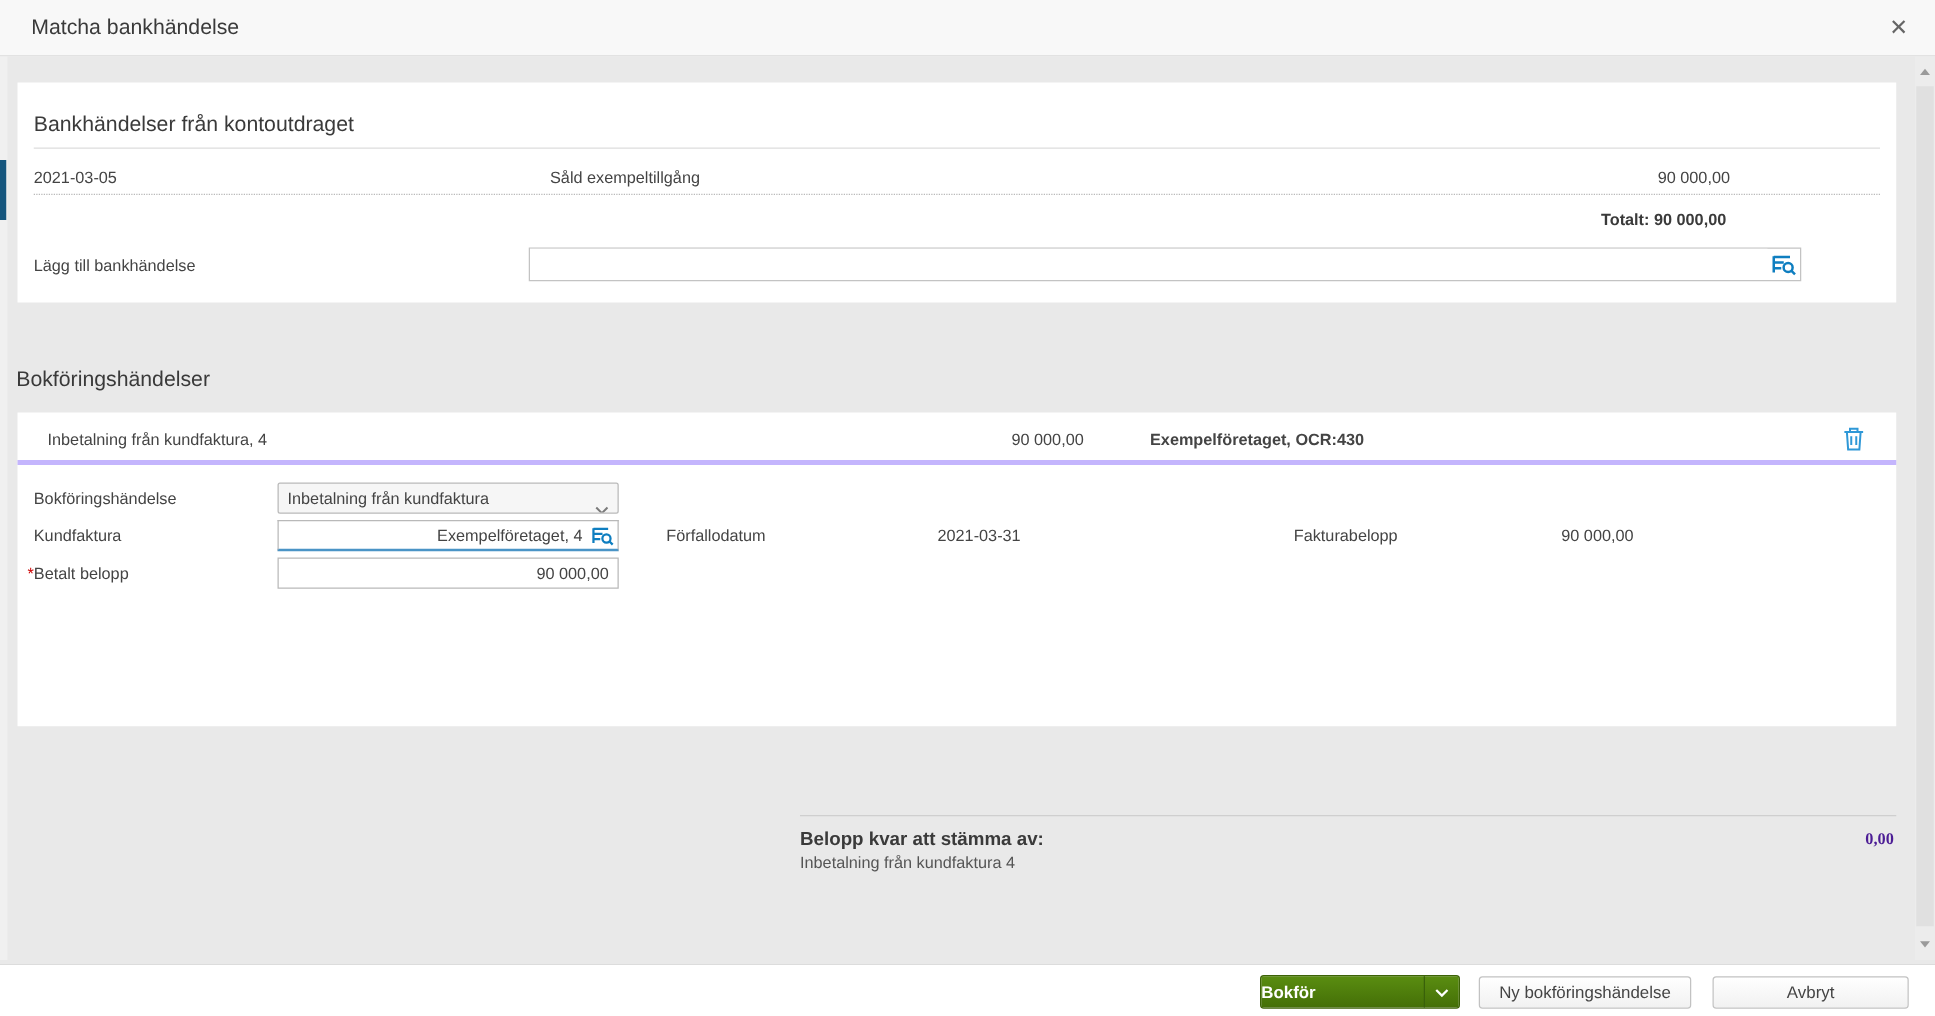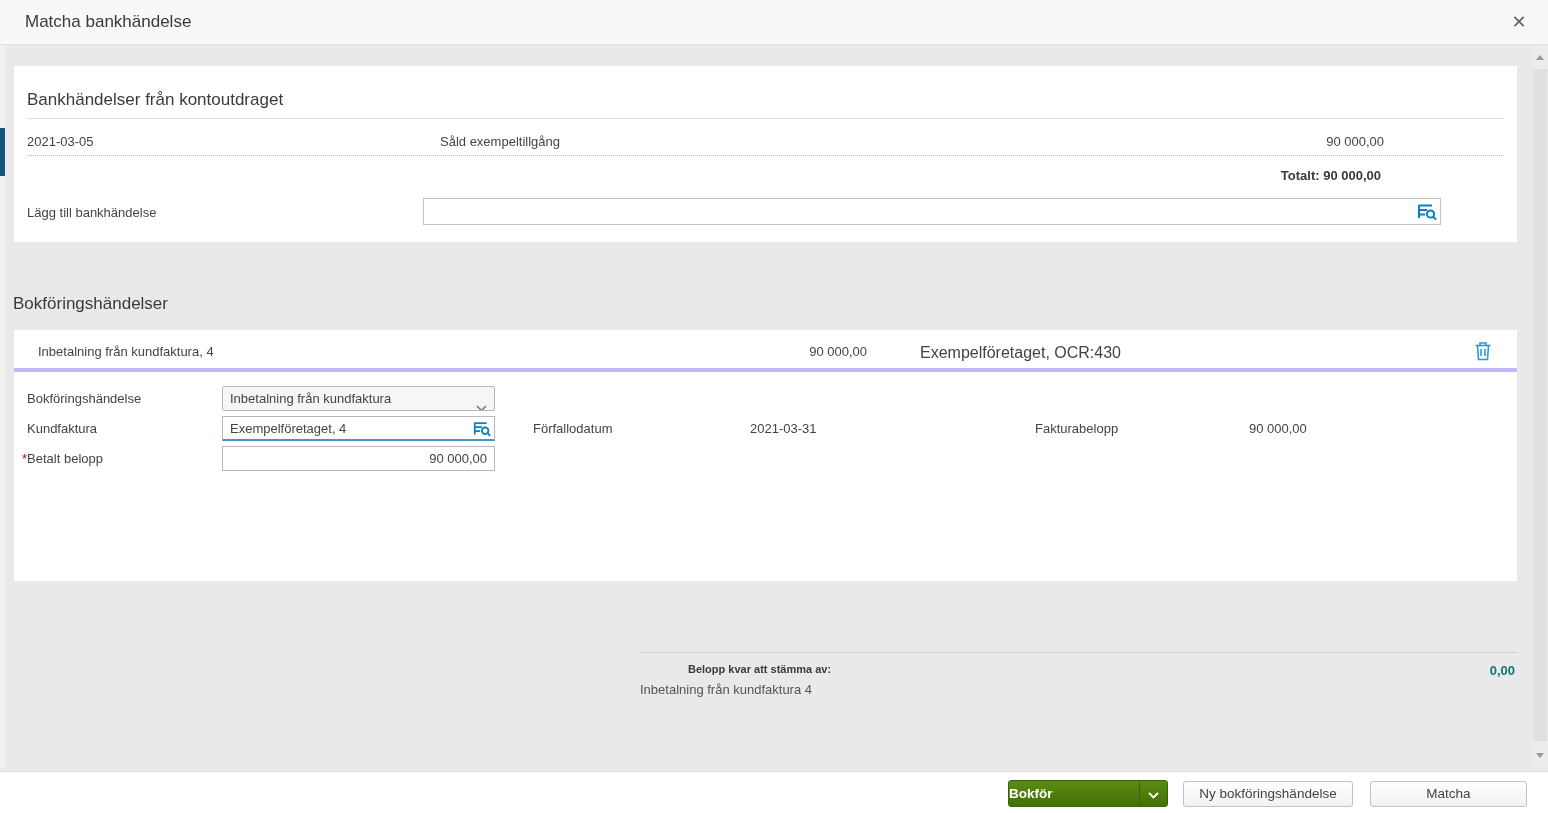--- a/index.html
+++ b/index.html
@@ -40,45 +40,45 @@
                   border:0; outline:none; font-size:13px; padding:0 6px;
                   font-family:"Liberation Sans","DejaVu Sans",sans-serif; }
   .lookup-btn { position:absolute; right:2px; top:2px; width:22px; height:21px; cursor:pointer; }
 
   .section2-h { position:absolute; left:13px; top:294px; }
 
   
   .entryrow { position:absolute; left:0; top:0; width:100%; height:42px; border-bottom:4px solid #c4b5fd; }
   .entry-title { position:absolute; left:24px; top:14px; font-size:13px; }
   .entry-amt { position:absolute; left:660px; width:193px; top:14px; font-size:13px; text-align:right; }
-  .entry-ref { position:absolute; left:906px; top:14px; font-size:16px; }
+  .entry-ref { position:absolute; left:906px; top:14px; font-size:13px;font-weight:bold; }
   .trash-btn { position:absolute; right:25px; top:11px; width:18px; height:20px; cursor:pointer; }
 
   .frm-label { position:absolute; font-size:13px; color:#444;text-align:center; }
   .req { color:#cc0000; }
 
   .sel { position:absolute; left:208px; width:273px; height:25px; background:#f6f6f6;
          border:1px solid #b9b9b9; border-radius:2px; font-size:13px; color:#444;
          line-height:23px; padding:0 24px 0 7px; cursor:pointer;
          white-space:nowrap; overflow:hidden; }
   .sel .chev { position:absolute; right:7px; top:9px; }
 
   .inp { position:absolute; left:208px; width:273px; height:25px; background:#fff;
          border:1px solid #b9b9b9; font-size:13px; color:#444; padding:0 7px;
-         font-family:"Liberation Sans","DejaVu Sans",sans-serif; outline:none; }
+         font-family:"Liberation Sans","DejaVu Sans",sans-serif; outline:none;text-align:right; }
   .inp-invoice { border-bottom:2px solid #4a94c6; padding-right:28px; }
   .inp-right { text-align:right; }
   .inp-lookup { position:absolute; left:458px; width:20px; height:19px; cursor:pointer; }
 
   .ro-val { position:absolute; font-size:13px; color:#444;margin-left:27px; }
 
   
   .sum-hr { position:absolute; left:640px; right:31px; top:652px; border-top:1px solid #cfcfcf; }
-  .sum-label { position:absolute; left:640px; top:663px; font-size:11px; font-weight:bold; color:#3a3a3a;margin-left:48px; }
-  .sum-value { position:absolute; right:33px; top:663px; font-size:13px; font-weight:bold; color:#0f766e; }
+  .sum-label { position:absolute; left:640px; top:663px; font-size:15px; font-weight:bold; color:#3a3a3a; }
+  .sum-value { position:absolute; right:33px; top:663px; font-size:13px; font-weight:bold; color:#4c1d95;font-family:Liberation Serif, serif; }
   .sum-detail { position:absolute; left:640px; top:682px; font-size:13px; color:#555; }
 
   
   .footer { position:absolute; left:0; top:771px; width:1548px; height:42px; background:#fff;
             border-top:1px solid #dcdcdc; }
   .btn { position:absolute; top:9px; height:26px; border:1px solid #c2c2c2; border-radius:3px;
          background:linear-gradient(#ffffff,#f1f1f1); font-size:13.5px; color:#444;
          text-align:center; line-height:24px; cursor:pointer; }
   .btn-new { left:1183px; width:170px; }
   .btn-cancel { left:1370px; width:157px; }
@@ -201,21 +201,21 @@
   <div class="footer">
     <div class="btn-green">
       <span class="main">Bokför</span>
       <span class="split">
         <svg width="11" height="7" viewBox="0 0 11 7">
             <path d="M1 1l4.5 4.5L10 1" fill="none" stroke="#fff" stroke-width="1.8"></path>
           </svg>
       </span>
     </div>
     <div class="btn btn-new">Ny bokföringshändelse</div>
-    <div class="btn btn-cancel">Matcha</div>
+    <div class="btn btn-cancel">Avbryt</div>
   </div>
 
   <div class="scrollbar">
     <div class="sb-thumb"></div>
     <div class="sb-arrow sb-up"></div>
     <div class="sb-arrow sb-down"></div>
   </div>
 
 </div>
 

